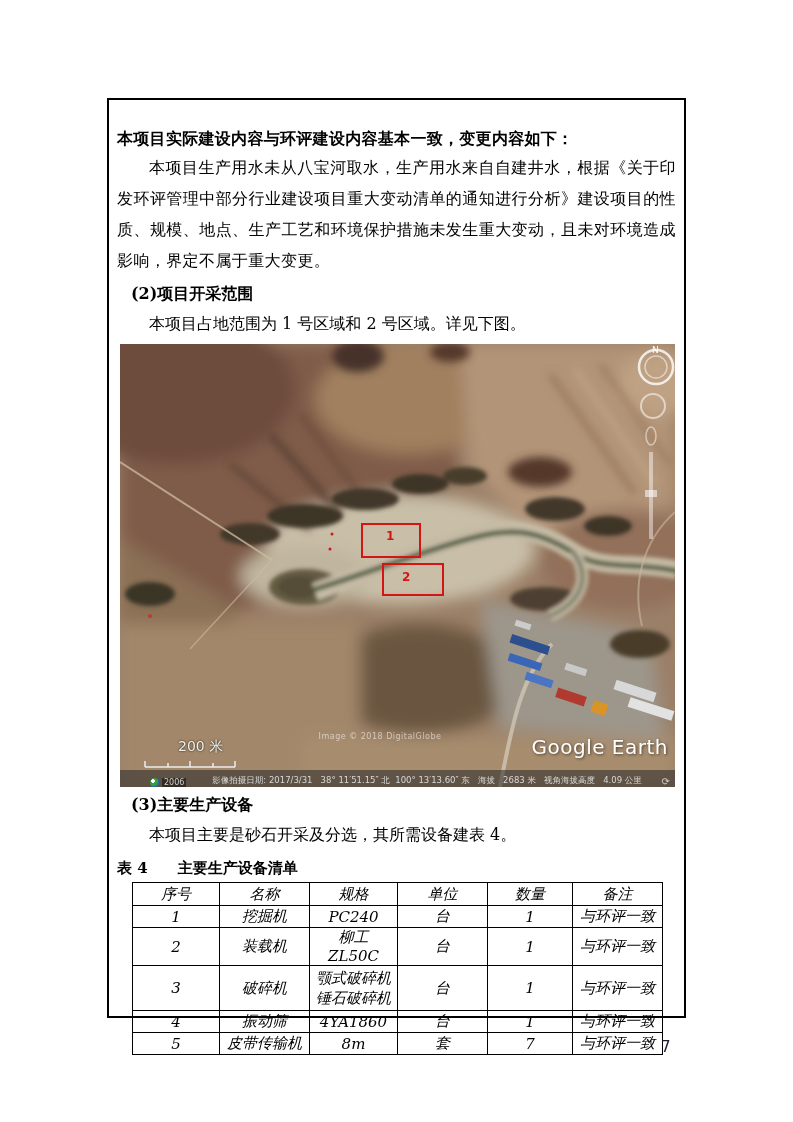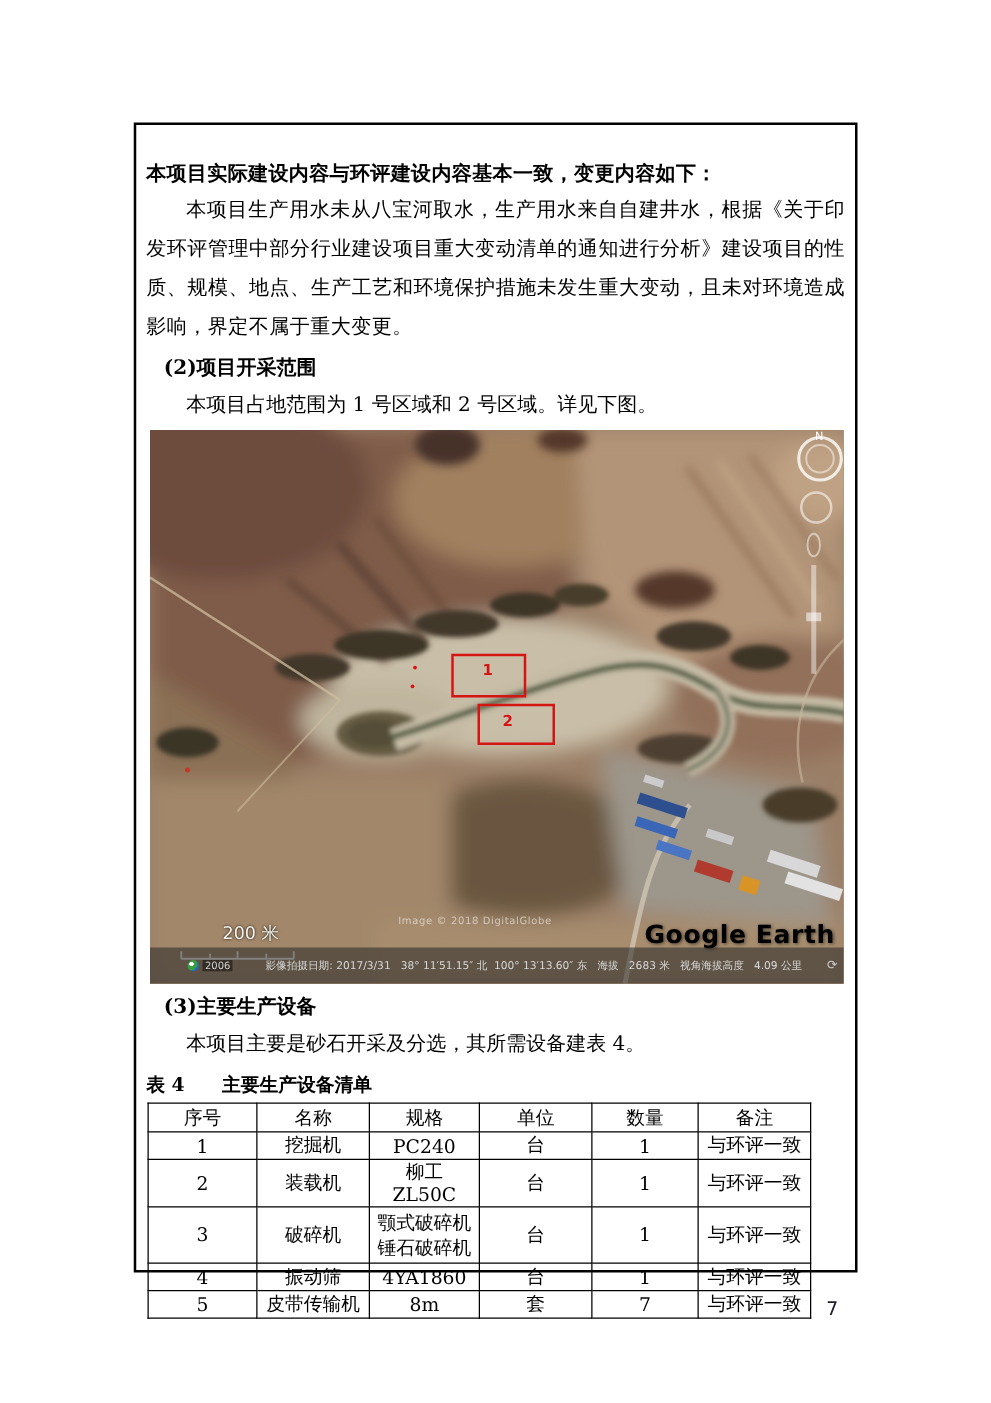--- a/index.html
+++ b/index.html
@@ -17,35 +17,35 @@
   
   .map { position:relative; width:555px; height:443px; margin:5px 0 0 3px; overflow:hidden;
          background:#9b7f67; font-family:"DejaVu Sans", sans-serif; }
   .map svg { position:absolute; left:0; top:0; }
   .m-ov { position:absolute; }
   .region-label { color:#d51414; font-size:12px; font-weight:bold; line-height:12px; }
   .compass-n { left:532px; top:1px; color:#fff; font-size:9px; }
   .scale-label { left:58px; top:394px; color:#f2f2ea; font-size:14px; text-shadow:0 0 2px #000; }
   .watermark { left:135px; top:388px; width:250px; text-align:center;
                color:rgba(255,255,255,.55); font-size:8px; letter-spacing:.5px; }
-  .ge-logo { right:7px; top:391px; color:#000000; font-size:20px; letter-spacing:.5px;
-             text-shadow:1px 1px 3px rgba(0,0,0,.55); font-weight:700; }
-  .status-bar { position:absolute; left:0; right:0; bottom:0; height:29px;
-                background:rgba(38,38,38,.55); display:flex; align-items:center;
+  .ge-logo { right:7px; top:391px; color:#ffffff; font-size:20px; letter-spacing:.5px;
+             text-shadow:1px 1px 3px rgba(0,0,0,.55); font-weight:400; }
+  .status-bar { position:absolute; left:0; right:0; bottom:0; height:17px;
+                background:rgba(38,38,38,.55); display:flex; align-items:flex-end;
                 color:#d8d8d8; font-size:8.5px; }
   .badge-icon { width:9px; height:9px; border-radius:50%; flex:0 0 auto;
                 background:radial-gradient(circle at 35% 35%, #ffffff 0 22%, #35a03c 23% 58%, #1d6fc4 59% 100%);
                 margin:0 3px 0 30px; }
   .badge-year { background:rgba(0,0,0,.45); padding:0 2px; margin-right:26px; font-size:8px; color:#cfcfcf; }
   .status-text { white-space:pre; overflow:hidden; flex:1; }
   .refresh-icon { margin:0 5px 0 2px; color:#cccccc; font-size:10px; }
 
   
   .tbl-caption { text-align:left; font-weight:bold; font-size:15px; margin:9px 0 4px 0; }
-  table.equip { border-collapse:collapse; width:530px; margin-left:1px; table-layout:fixed; }
+  table.equip { border-collapse:collapse; width:530px; margin-left:15px; table-layout:fixed;font-style:italic; }
   .equip th, .equip td { border:1px solid #000; text-align:center; font-size:15px;
                          font-weight:normal; height:22px; padding:0 2px; }
   .equip th { height:23px; }
   .equip td.pre { white-space:pre-line; line-height:20px; padding:2px; }
 
   .page-num { position:absolute; left:661px; top:1038px; font-size:15px; color:#1c1c2e;
               font-family:"DejaVu Sans", sans-serif; }
 </style>
 </head>
 <body>

